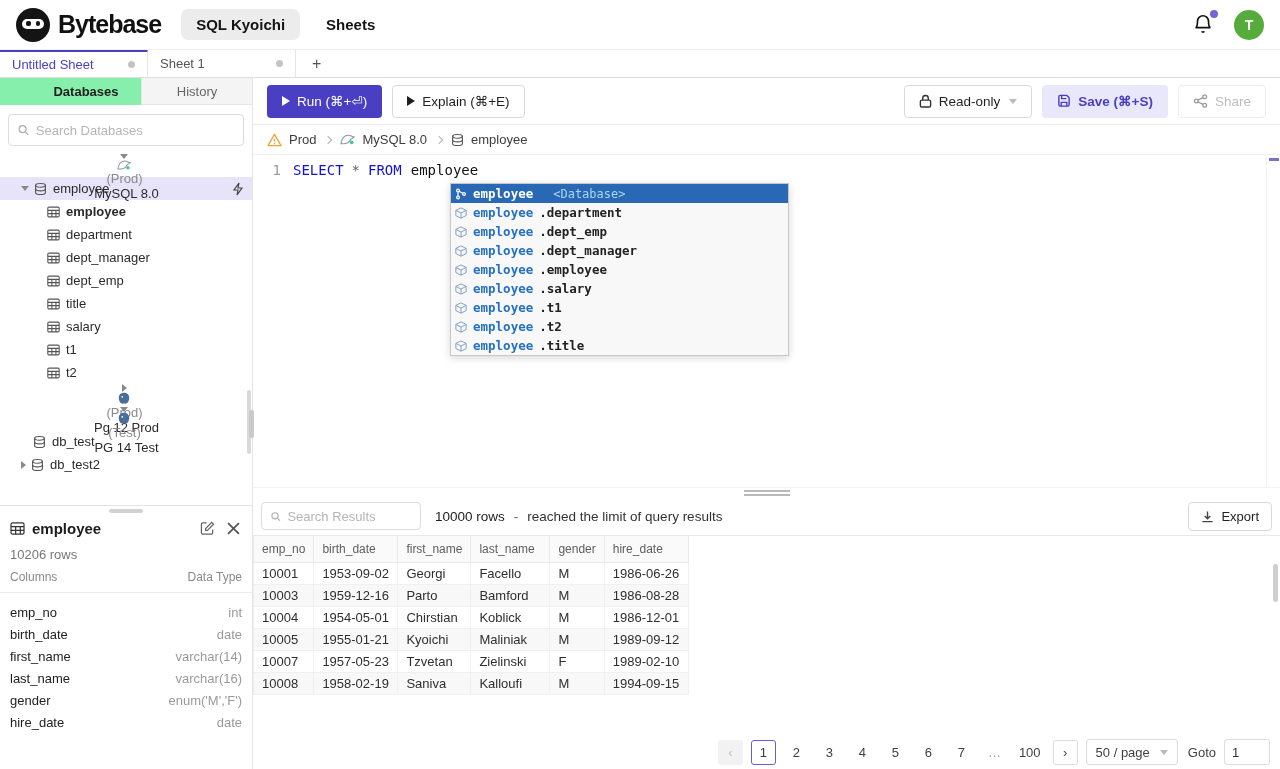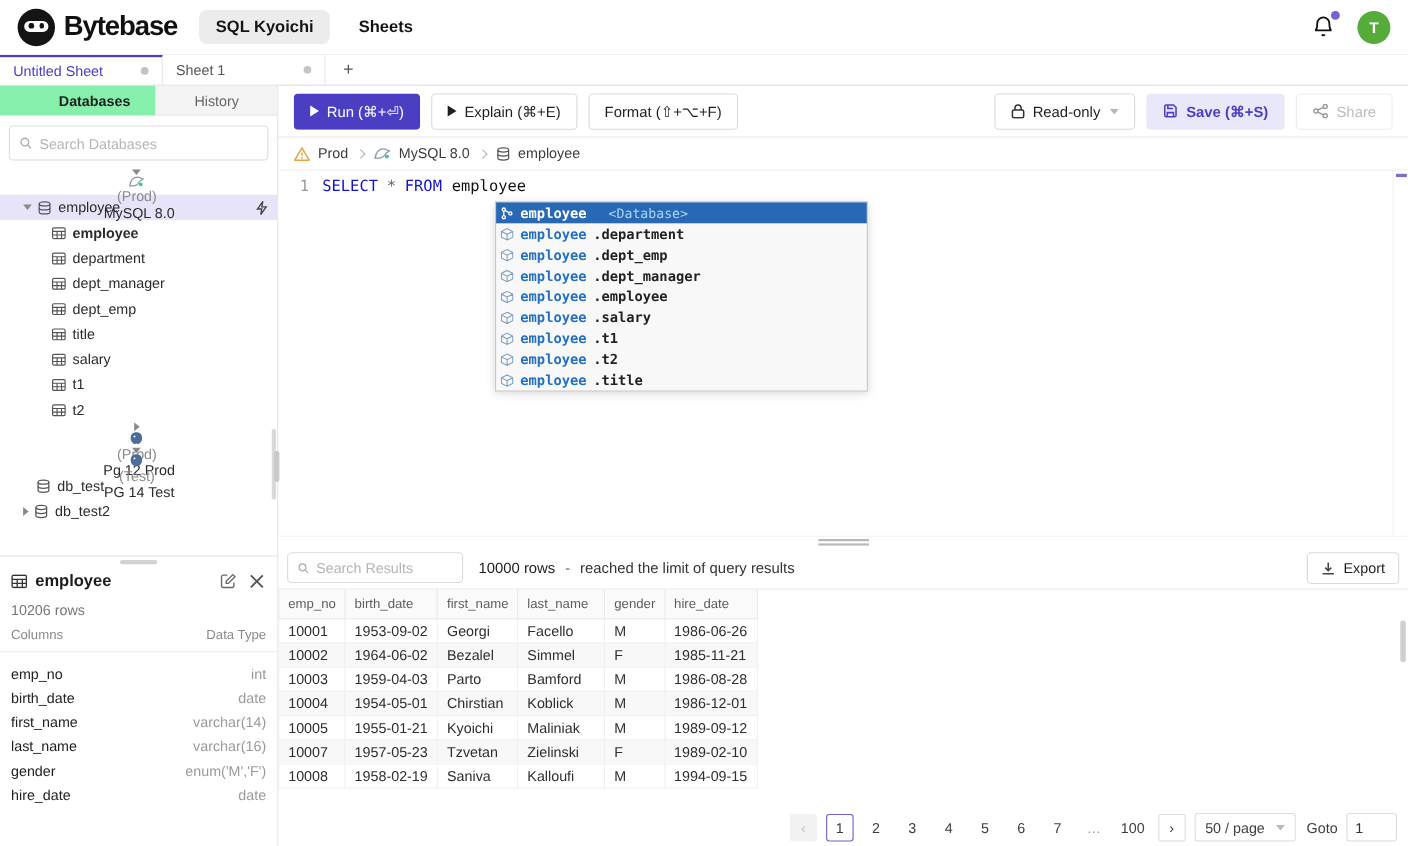--- a/index.html
+++ b/index.html
@@ -409,23 +409,20 @@
     <div class="main">
 
       <div class="toolbar">
         <div class="btn btn-run">
           <span class="play"></span>
           <span>Run (⌘+⏎)</span>
         </div>
         <div class="btn btn-outline">
           <span class="play"></span>
           <span>Explain (⌘+E)</span>
-        </div>
-        <div class="btn btn-outline">
-          <span>Format (⇧+⌥+F)</span>
         </div>
         <div class="toolbar-right">
           <div class="btn btn-outline">
             <svg width="13" height="14" viewBox="0 0 14 15" fill="none" stroke="#333" stroke-width="1.5">
                 <rect x="1.5" y="6.5" width="11" height="7.5" rx="1.5"></rect>
                 <path d="M4 6.5 V4.5 a3 3 0 0 1 6 0 V6.5"></path>
               </svg>
             <span>Read-only</span>
             <span class="chev-down"></span>
           </div>
@@ -620,30 +617,22 @@
             <tbody>
               <tr>
                   <td>10001</td>
                   <td>1953-09-02</td>
                   <td>Georgi</td>
                   <td>Facello</td>
                   <td>M</td>
                   <td>1986-06-26</td>
                 </tr>
               <tr>
-                  <td>10002</td>
-                  <td>1964-06-02</td>
-                  <td>Bezalel</td>
-                  <td>Simmel</td>
-                  <td>F</td>
-                  <td>1985-11-21</td>
-                </tr>
-              <tr>
                   <td>10003</td>
-                  <td>1959-04-03</td>
+                  <td>1959-12-16</td>
                   <td>Parto</td>
                   <td>Bamford</td>
                   <td>M</td>
                   <td>1986-08-28</td>
                 </tr>
               <tr>
                   <td>10004</td>
                   <td>1954-05-01</td>
                   <td>Chirstian</td>
                   <td>Koblick</td>

